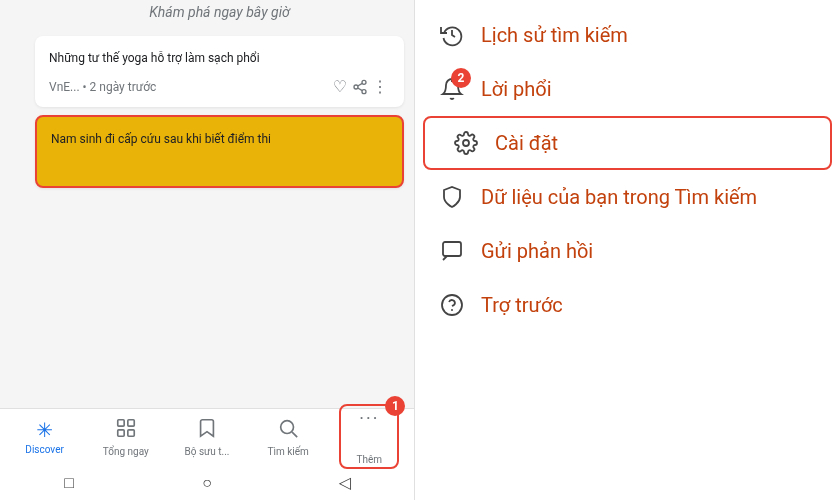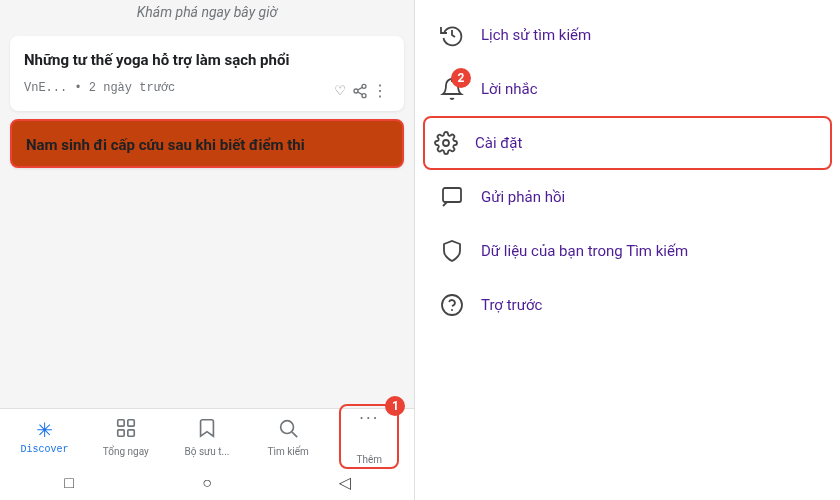--- a/index.html
+++ b/index.html
@@ -31,55 +31,54 @@
 
     .article-card {
       background: #fff;
       border-radius: 8px;
       margin: 8px 10px;
       padding: 14px 14px 10px 14px;
       box-shadow: 0 1px 3px rgba(0,0,0,0.08);
     }
 
     .article-title {
-      font-size: 15px;
-      font-weight: 700;
+      font-size: 12px;
+      font-weight: 400;
       color: #202124;
       line-height: 1.4;
       margin-bottom: 10px;
     }
 
     .article-meta {
       display: flex;
-      align-items: flex-start;
+      align-items: center;
       font-size: 12px;
       color: #70757a;
-      font-family: Liberation Mono, monospace;
     }
 
     .article-meta .source {
       flex: 1;
     }
 
     .meta-icon {
       width: 20px;
       height: 20px;
       display: flex;
       align-items: center;
       justify-content: center;
       color: #70757a;
       font-size: 16px;
       cursor: pointer;
     }
 
     .article-card-2 {
-      background: #c2410c;
+      background: #eab308;
       border-radius: 8px;
       margin: 8px 10px;
-      padding: 14px 14px 0 14px;
+      padding: 14px 14px 28px 14px;
       box-shadow: 0 1px 3px rgba(0,0,0,0.08);
       border: 2px solid #ea4335;
       position: relative;
     }
 
     
     .bottom-nav {
       height: 56px;
       background: #fff;
       border-top: 1px solid #e0e0e0;
@@ -108,21 +107,20 @@
       font-size: 10px;
       color: #70757a;
     }
 
     .nav-item.active .nav-icon {
       color: #1a73e8;
     }
 
     .nav-item.active .nav-label {
       color: #1a73e8;
-      font-family: Liberation Mono, monospace;
     }
 
     .nav-item.more-active {
       border: 2px solid #ea4335;
       border-radius: 8px;
       padding: 2px 6px;
       position: relative;
     }
 
     
@@ -173,33 +171,34 @@
       height: 26px;
       display: flex;
       align-items: center;
       justify-content: center;
       color: #444;
       font-size: 20px;
       flex-shrink: 0;
     }
 
     .menu-item .menu-label {
-      font-size: 15px;
-      color: #4c1d95;
+      font-size: 20px;
+      color: #c2410c;
     }
 
     .left-col {
       display: flex;
       flex-direction: column;
       flex: 1;
     }
 
     .left-content {
       flex: 1;
       overflow: hidden;
+      margin-left: 25px;
     }
 
     .top-text {
       text-align: center;
       font-size: 14px;
       color: #70757a;
       padding: 4px 0 8px 0;
       font-style: italic;
     }
   </style>
@@ -305,52 +304,52 @@
     </div>
 
     <div class="menu-item" style="position:relative;">
       <span class="menu-icon">
         <svg width="24" height="24" viewBox="0 0 24 24" fill="none" stroke="#444" stroke-width="1.8">
           <path d="M18 8A6 6 0 0 0 6 8c0 7-3 9-3 9h18s-3-2-3-9"></path>
           <path d="M13.73 21a2 2 0 0 1-3.46 0"></path>
           <line x1="12" y1="2" x2="12" y2="5" stroke-width="2"></line>
         </svg>
       </span>
-      <span class="menu-label">Lời nhắc</span>
+      <span class="menu-label">Lời phổi</span>
 
       <div style="position:absolute; top:6px; left:36px; background:#ea4335; color:#fff; border-radius:50%; width:20px; height:20px; display:flex; align-items:center; justify-content:center; font-size:12px; font-weight:bold;">2</div>
     </div>
 
-    <div class="menu-item highlighted" style="border:2px solid #ea4335; border-radius:8px; margin:0 8px; padding:12px 8px;">
+    <div class="menu-item highlighted" style="border:2px solid #ea4335; border-radius:8px; margin:0 8px; padding:12px 28px;">
       <span class="menu-icon">
         <svg width="24" height="24" viewBox="0 0 24 24" fill="none" stroke="#444" stroke-width="1.8">
           <circle cx="12" cy="12" r="3"></circle>
           <path d="M19.4 15a1.65 1.65 0 0 0 .33 1.82l.06.06a2 2 0 0 1-2.83 2.83l-.06-.06a1.65 1.65 0 0 0-1.82-.33 1.65 1.65 0 0 0-1 1.51V21a2 2 0 0 1-4 0v-.09A1.65 1.65 0 0 0 9 19.4a1.65 1.65 0 0 0-1.82.33l-.06.06a2 2 0 0 1-2.83-2.83l.06-.06A1.65 1.65 0 0 0 4.68 15a1.65 1.65 0 0 0-1.51-1H3a2 2 0 0 1 0-4h.09A1.65 1.65 0 0 0 4.6 9a1.65 1.65 0 0 0-.33-1.82l-.06-.06a2 2 0 0 1 2.83-2.83l.06.06A1.65 1.65 0 0 0 9 4.68a1.65 1.65 0 0 0 1-1.51V3a2 2 0 0 1 4 0v.09a1.65 1.65 0 0 0 1 1.51 1.65 1.65 0 0 0 1.82-.33l.06-.06a2 2 0 0 1 2.83 2.83l-.06.06A1.65 1.65 0 0 0 19.4 9a1.65 1.65 0 0 0 1.51 1H21a2 2 0 0 1 0 4h-.09a1.65 1.65 0 0 0-1.51 1z"></path>
         </svg>
       </span>
       <span class="menu-label">Cài đặt</span>
     </div>
 
     <div class="menu-item">
       <span class="menu-icon">
         <svg width="24" height="24" viewBox="0 0 24 24" fill="none" stroke="#444" stroke-width="1.8">
+          <path d="M12 22s8-4 8-10V5l-8-3-8 3v7c0 6 8 10 8 10z"></path>
+        </svg>
+      </span>
+      <span class="menu-label">Dữ liệu của bạn trong Tìm kiếm</span>
+    </div>
+
+    <div class="menu-item">
+      <span class="menu-icon">
+        <svg width="24" height="24" viewBox="0 0 24 24" fill="none" stroke="#444" stroke-width="1.8">
           <rect x="3" y="3" width="18" height="14" rx="2" ry="2"></rect>
           <line x1="3" y1="21" x2="7" y2="17"></line>
         </svg>
       </span>
       <span class="menu-label">Gửi phản hồi</span>
-    </div>
-
-    <div class="menu-item">
-      <span class="menu-icon">
-        <svg width="24" height="24" viewBox="0 0 24 24" fill="none" stroke="#444" stroke-width="1.8">
-          <path d="M12 22s8-4 8-10V5l-8-3-8 3v7c0 6 8 10 8 10z"></path>
-        </svg>
-      </span>
-      <span class="menu-label">Dữ liệu của bạn trong Tìm kiếm</span>
     </div>
 
     <div class="menu-item">
       <span class="menu-icon">
         <svg width="24" height="24" viewBox="0 0 24 24" fill="none" stroke="#444" stroke-width="1.8">
           <circle cx="12" cy="12" r="10"></circle>
           <path d="M9.09 9a3 3 0 0 1 5.83 1c0 2-3 3-3 3"></path>
           <line x1="12" y1="17" x2="12.01" y2="17" stroke-width="2" stroke-linecap="round"></line>
         </svg>
       </span>

